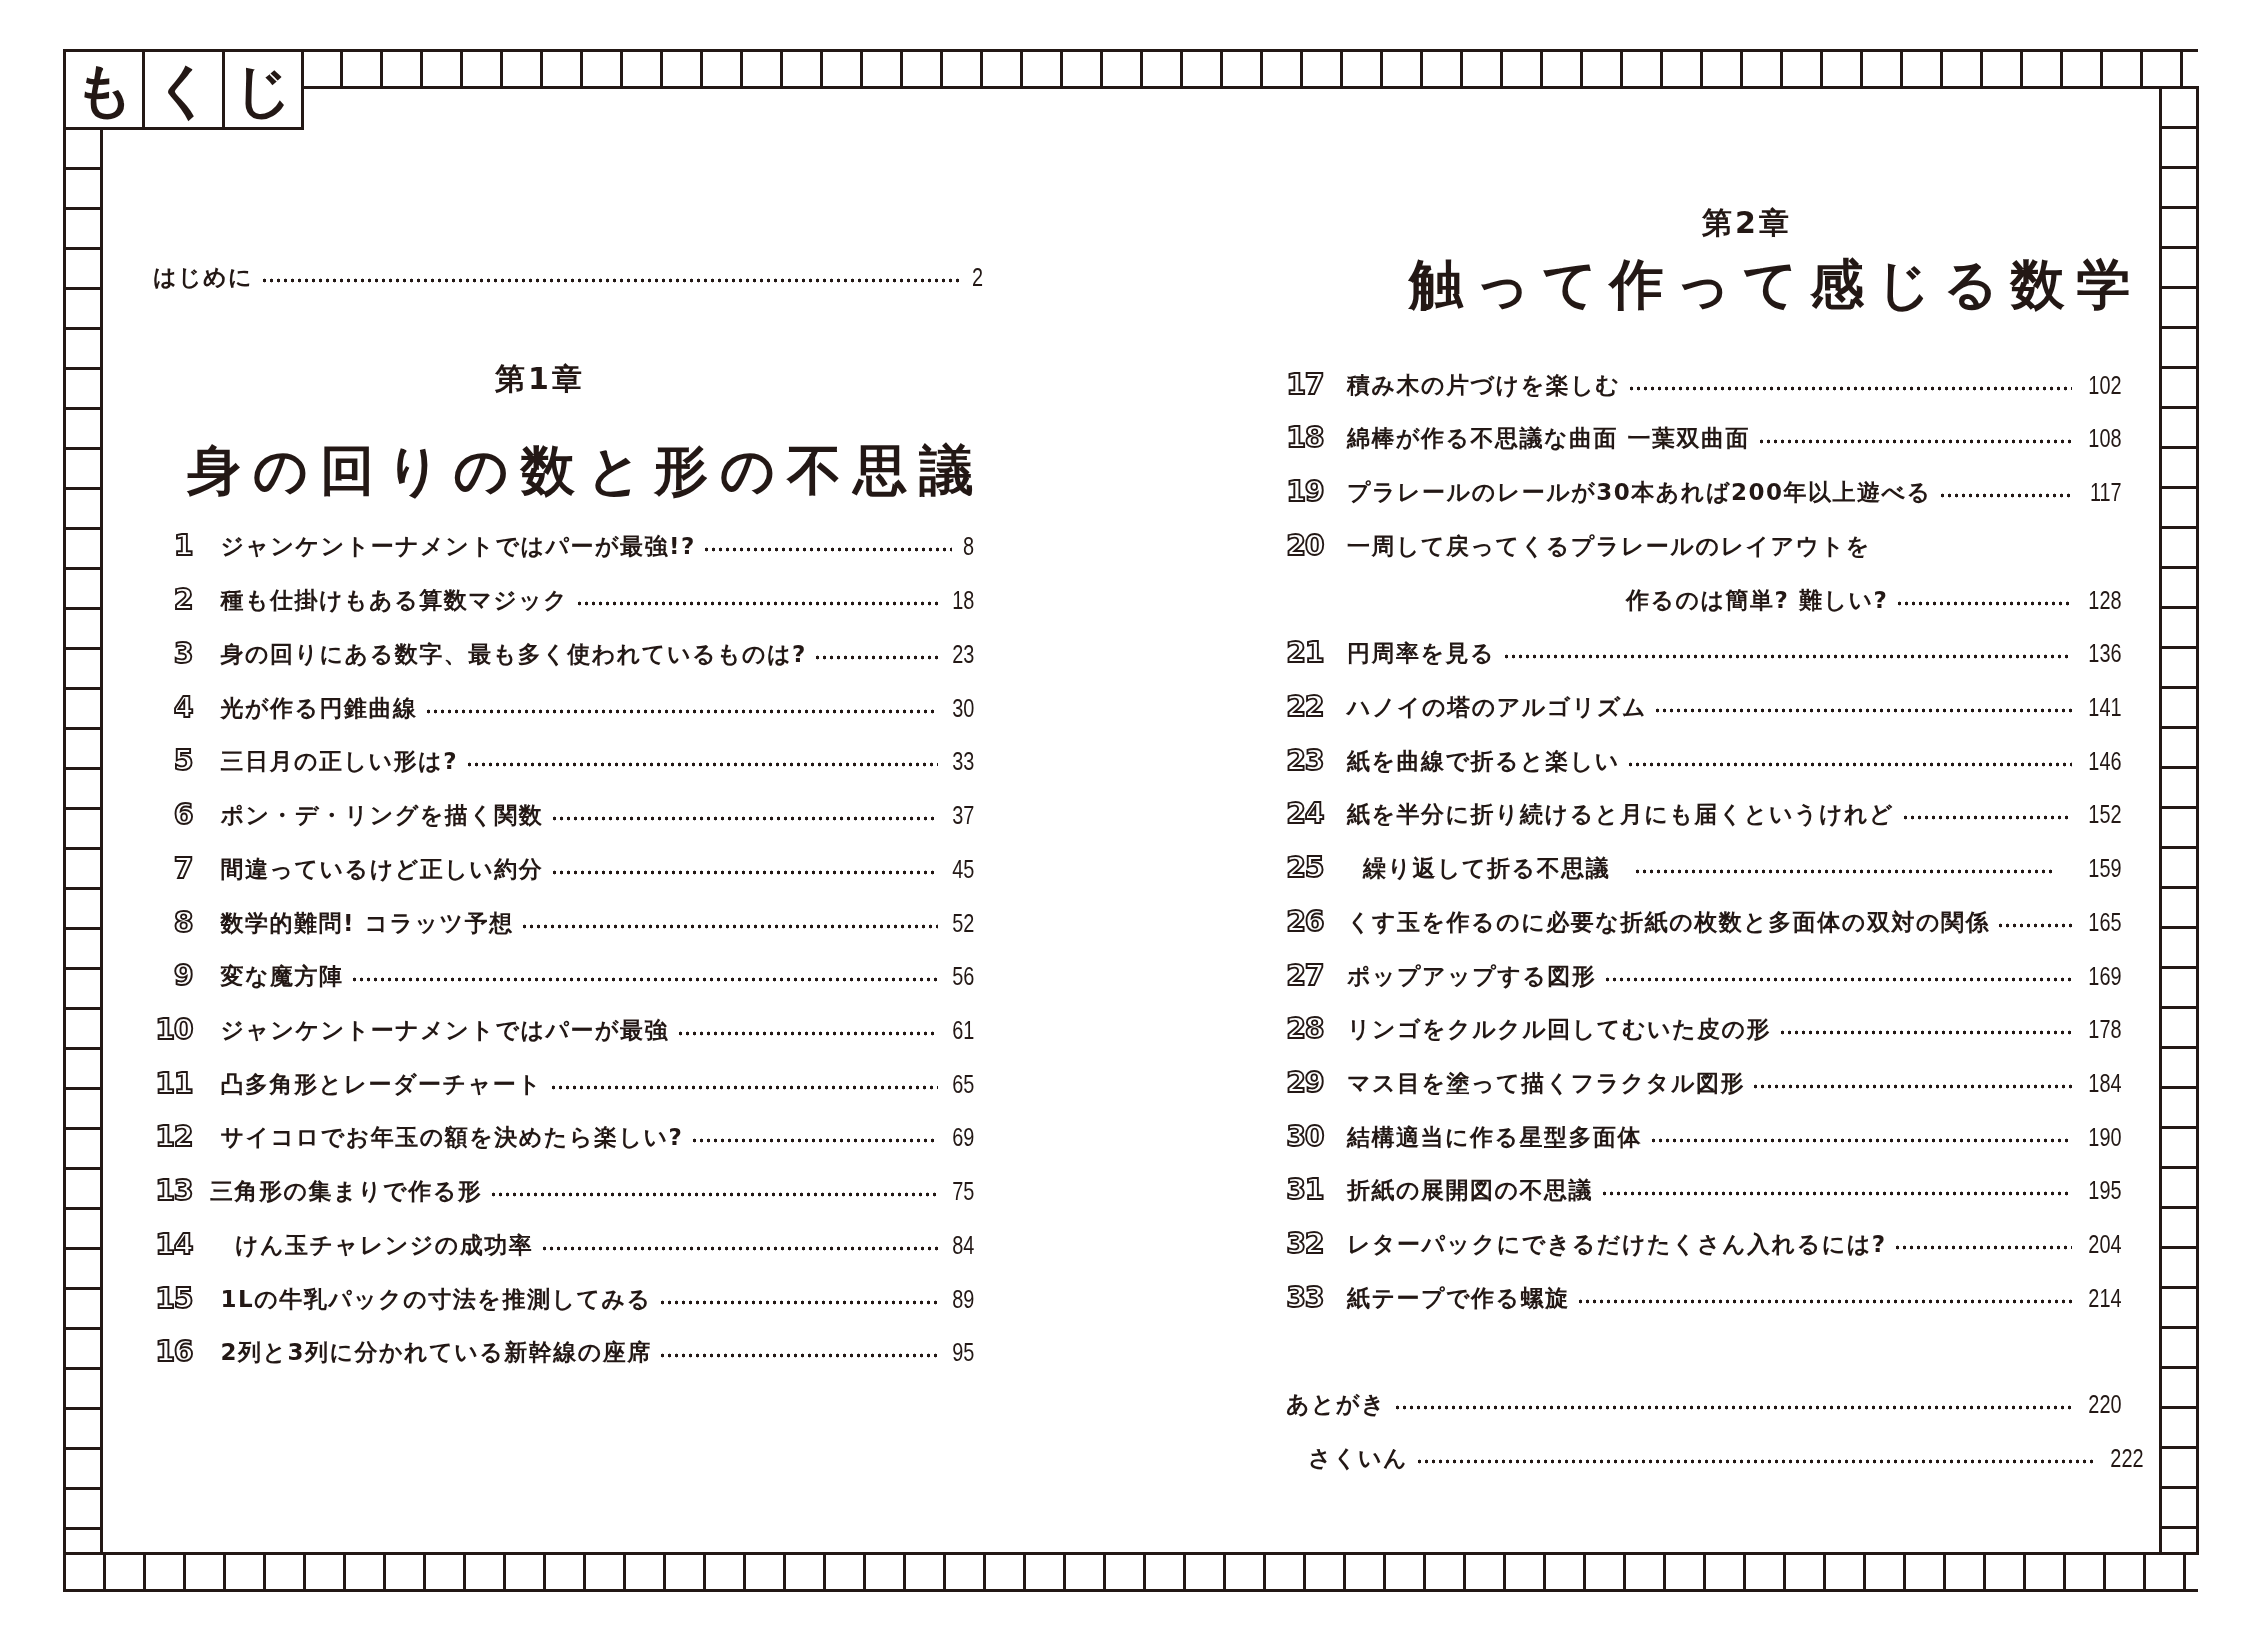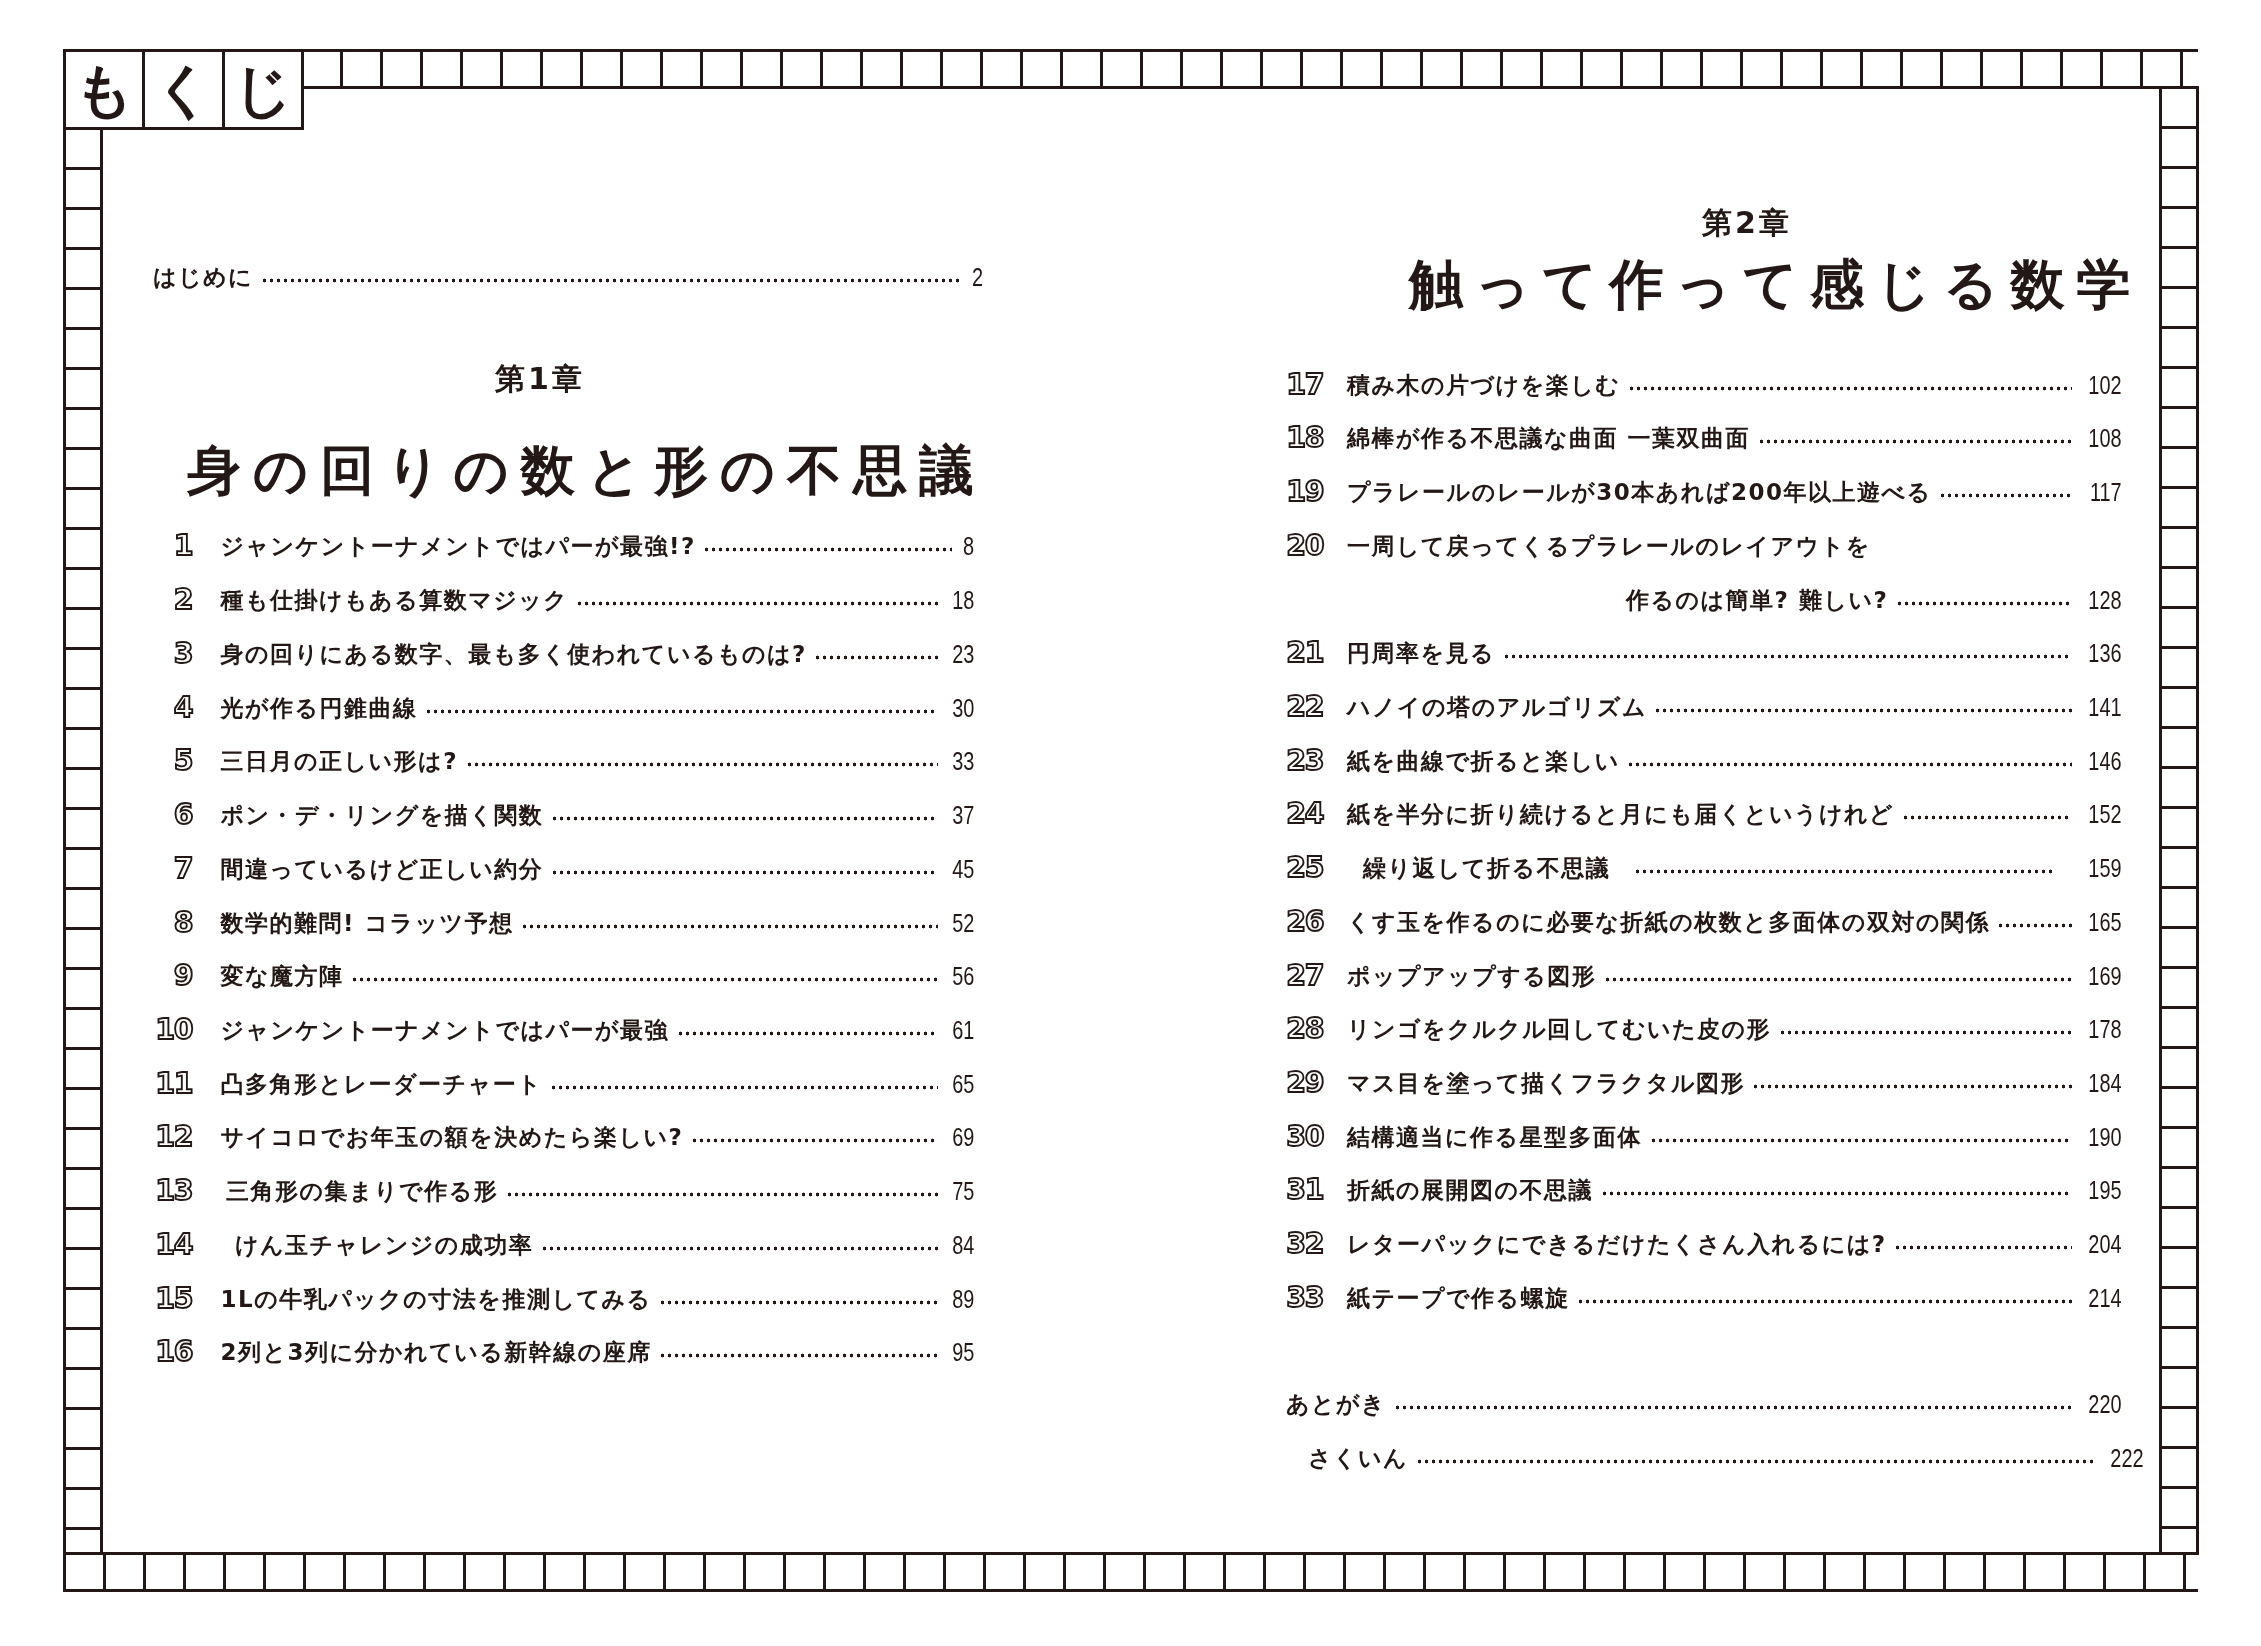--- a/index.html
+++ b/index.html
@@ -121,21 +121,21 @@
       <span class="toc-leader"></span>
       <span class="toc-page">65</span>
     </div>
     <div class="toc-row" style="left: 147px; top: 1115px; width: 827px;">
       <span class="toc-num" style="width: 45px; margin-right: 28.5px;">12</span>
       <span class="toc-title">サイコロでお年玉の額を決めたら楽しい?</span>
       <span class="toc-leader"></span>
       <span class="toc-page">69</span>
     </div>
     <div class="toc-row" style="left: 147px; top: 1169px; width: 827px;">
-      <span class="toc-num" style="width: 45px; margin-right: 34px;">13</span>
+      <span class="toc-num" style="width: 45px; margin-right: 18px;">13</span>
       <span class="toc-title">三角形の集まりで作る形</span>
       <span class="toc-leader"></span>
       <span class="toc-page">75</span>
     </div>
     <div class="toc-row" style="left: 147px; top: 1223px; width: 827px;">
       <span class="toc-num" style="width: 45px; margin-right: 43px;">14</span>
       <span class="toc-title">けん玉チャレンジの成功率</span>
       <span class="toc-leader"></span>
       <span class="toc-page">84</span>
     </div>

